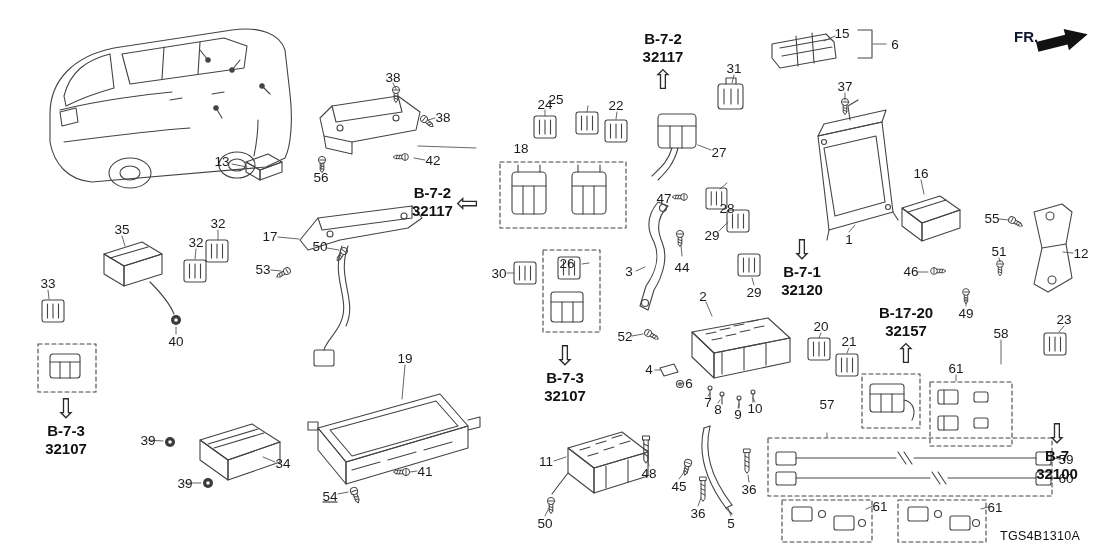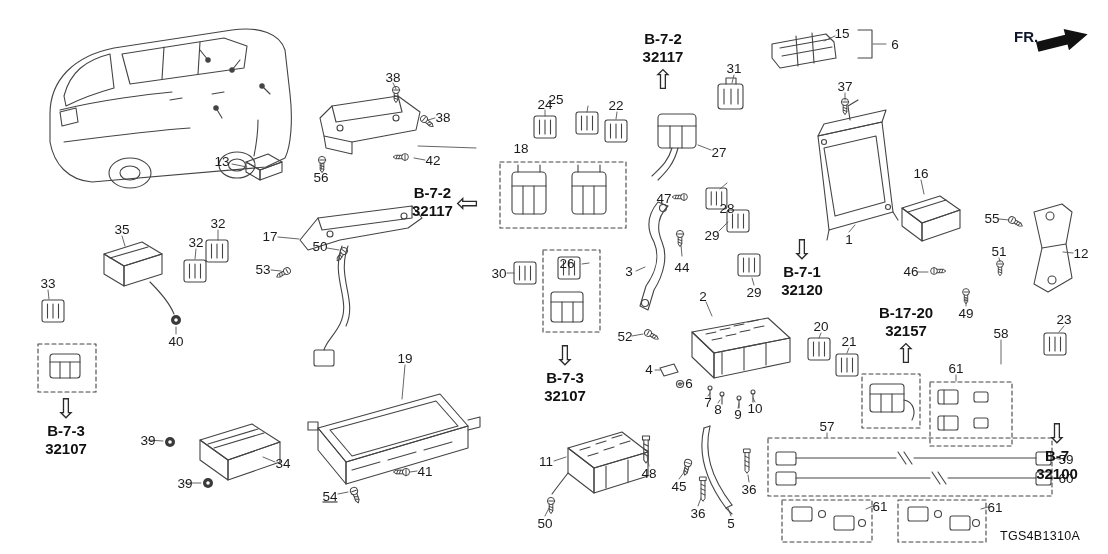--- a/index.html
+++ b/index.html
@@ -392,21 +392,21 @@
       <div class="callout" style="left: 689px; top: 383px;">6</div>
       <div class="callout" style="left: 708px; top: 402px;">7</div>
       <div class="callout" style="left: 718px; top: 409px;">8</div>
       <div class="callout" style="left: 738px; top: 414px;">9</div>
       <div class="callout" style="left: 755px; top: 408px;">10</div>
       <div class="callout" style="left: 821px; top: 326px;">20</div>
       <div class="callout" style="left: 849px; top: 341px;">21</div>
       <div class="callout" style="left: 1001px; top: 333px;">58</div>
       <div class="callout" style="left: 1064px; top: 319px;">23</div>
       <div class="callout" style="left: 956px; top: 368px;">61</div>
-      <div class="callout" style="left: 827px; top: 426px;">57</div>
+      <div class="callout" style="left: 827px; top: 404px;">57</div>
       <div class="callout" style="left: 1066px; top: 459px;">59</div>
       <div class="callout" style="left: 1066px; top: 478px;">60</div>
       <div class="callout" style="left: 880px; top: 506px;">61</div>
       <div class="callout" style="left: 995px; top: 507px;">61</div>
       <div class="callout" style="left: 122px; top: 229px;">35</div>
       <div class="callout" style="left: 218px; top: 223px;">32</div>
       <div class="callout" style="left: 196px; top: 242px;">32</div>
       <div class="callout" style="left: 48px; top: 283px;">33</div>
       <div class="callout" style="left: 176px; top: 341px;">40</div>
       <div class="callout" style="left: 270px; top: 236px;">17</div>

